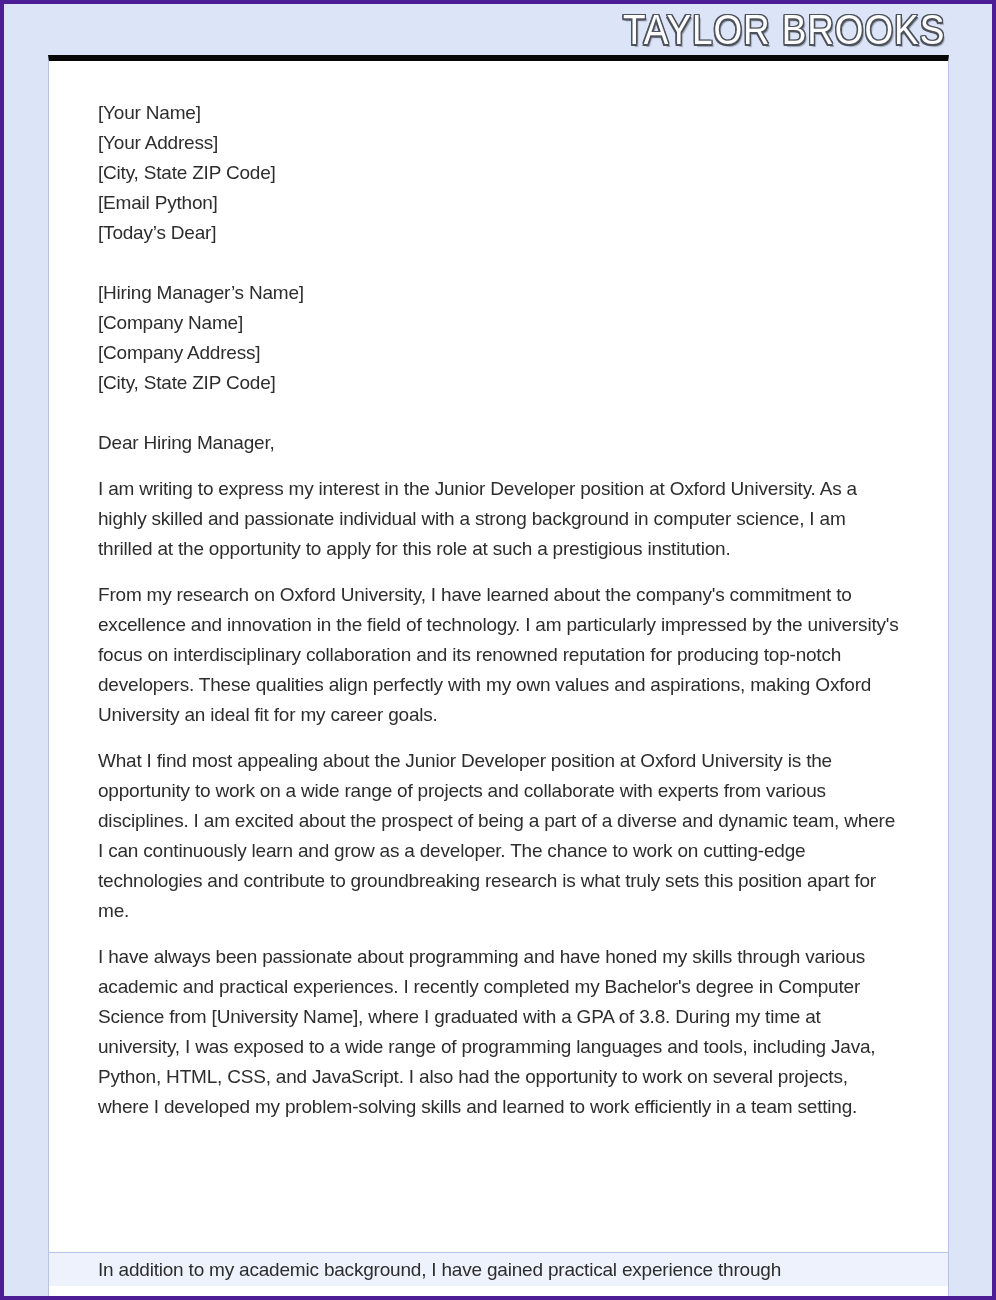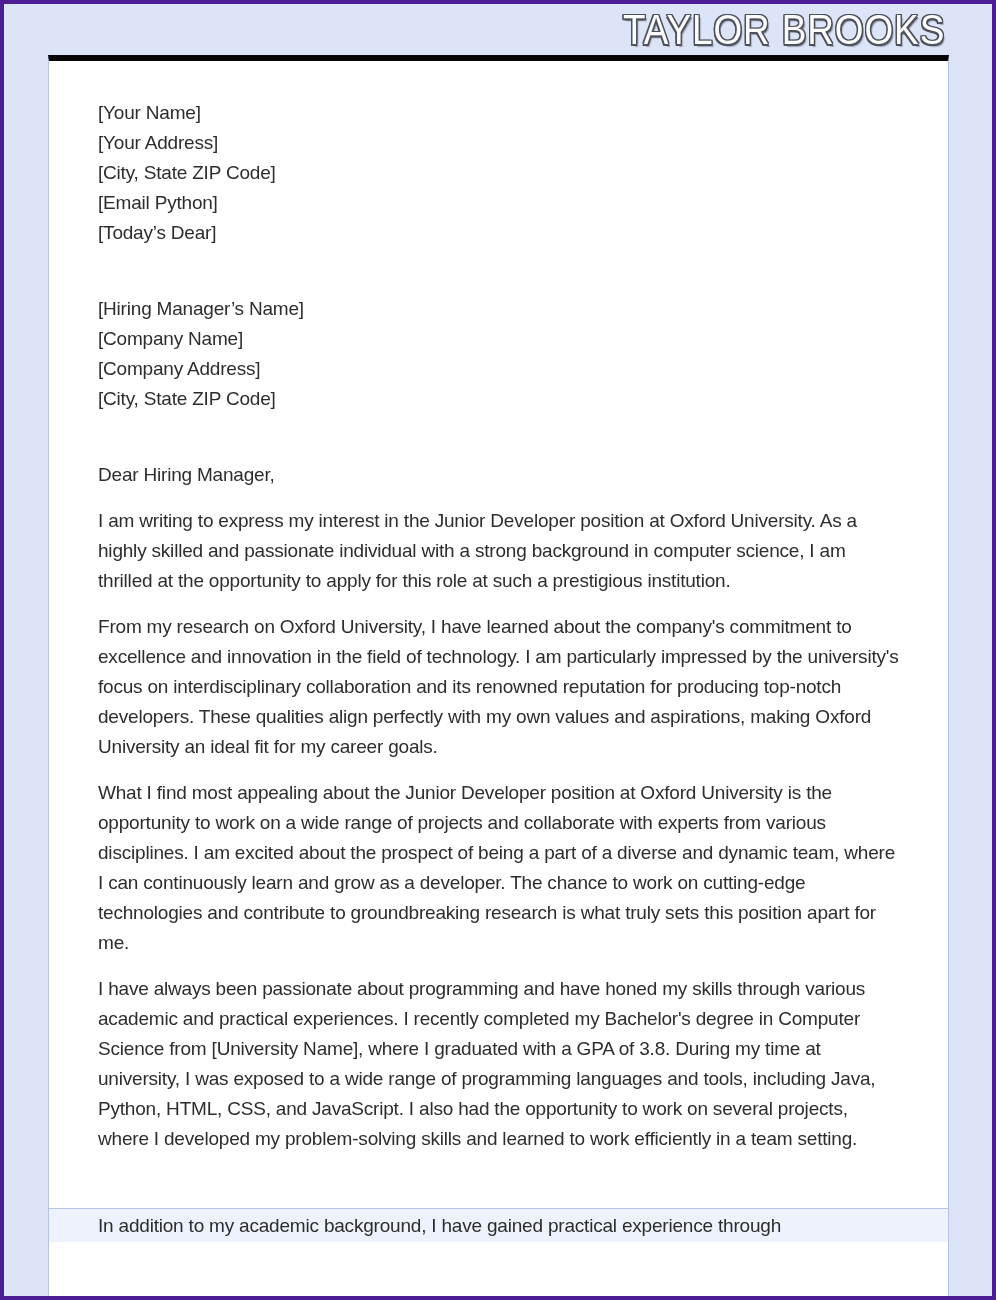--- a/index.html
+++ b/index.html
@@ -42,34 +42,34 @@
     border: 1px solid #b6c3e4;
     border-top: 6px solid #060606;
   }
   .letter {
     padding: 37px 49px 0 49px;
     font-size: 19px;
     line-height: 30px;
     letter-spacing: -0.2px;
     color: #2d2d2d;
   }
-  .letter .block-gap { margin-top: 46px; }
+  .letter .block-gap { margin-top: 30px; }
   .letter p { margin: 16px 0 0 0; }
   .watermark {
     position: absolute;
     right: 8px;
     bottom: 10px;
     font-size: 14.5px;
     letter-spacing: -0.2px;
     color: #1f1f1f;
   }
   .page-2 {
     position: absolute;
     left: 44px;
-    top: 1204px;
+    top: 1248px;
     width: 901px;
     height: 34px;
     background: #edf2fd;
     border: 1px solid #b6c3e4;
     border-bottom: none;
     padding: 2px 49px 0 49px;
     font-size: 19px;
     line-height: 30px;
     letter-spacing: -0.2px;
     color: #2d2d2d;

